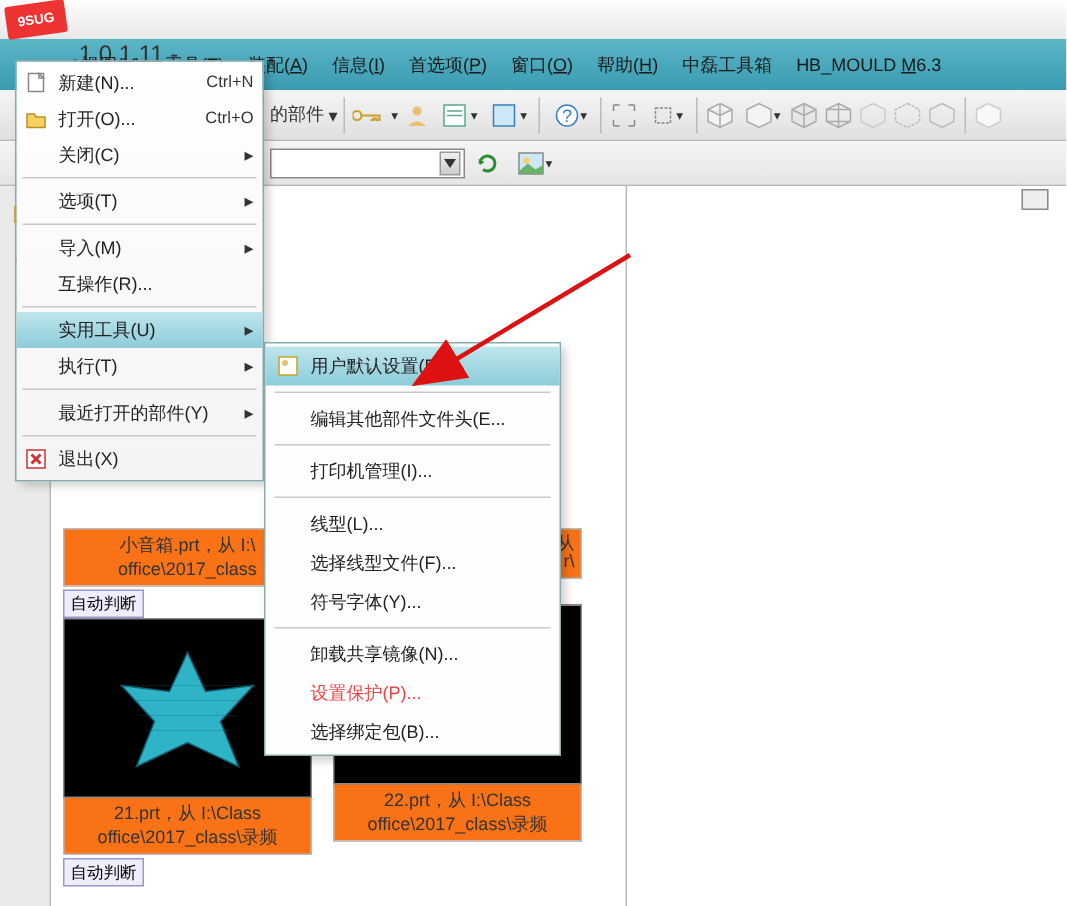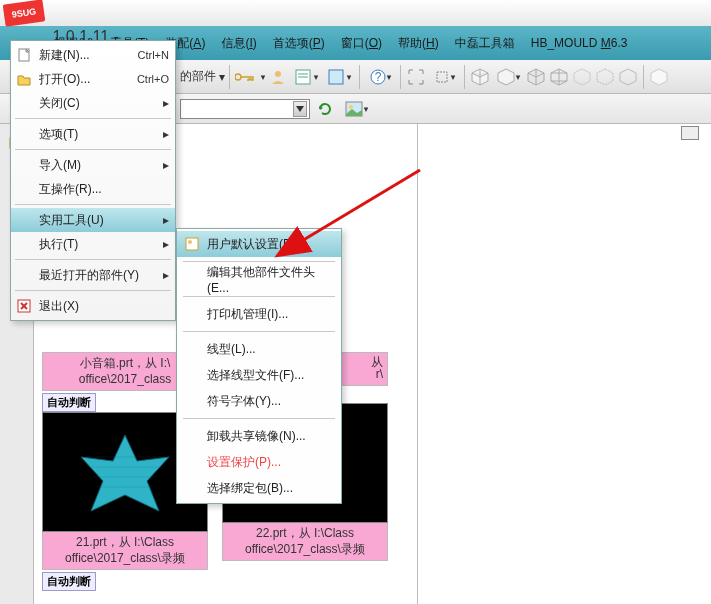--- a/index.html
+++ b/index.html
@@ -16,35 +16,35 @@
   .tbtn svg { display:block; }
   .subtoolbar { background: linear-gradient(#f5f5f5,#e5e5e5); height: 30px; border-bottom: 1px solid #b8b8b8; display: flex; align-items: center; padding-left: 180px; gap: 4px; }
   .combo { width: 130px; height: 20px; border: 1px solid #888; background: #fff; display:flex; align-items:center; justify-content:flex-end; padding-right:2px; }
   .combo .arr { width: 14px; height: 16px; background: linear-gradient(#eee,#ccc); border:1px solid #999; display:flex; align-items:center; justify-content:center; }
   .content { display:flex; height: calc(604px - 26px - 22px - 34px - 30px); position: relative; }
   .leftbar { width: 34px; background: #eaeaea; border-right:1px solid #bbb; display:flex; flex-direction:column; align-items:center; padding-top:8px; gap:12px; }
   .leftbar .ic { width:22px; height:22px; display:flex; align-items:center; justify-content:center; }
   .gallery { flex:1; padding: 120px 8px 8px 8px; display:flex; flex-wrap:wrap; gap:14px; align-content:flex-start; }
   .card { width: 166px; }
   .card .thumb { width:166px; height:120px; background:#000; border:1px solid #888; display:flex; align-items:center; justify-content:center; }
-  .card .cap { background:#f9a8d4; border:1px solid #bbb; border-top:none; text-align:center; font-size:11px; color:#333; padding:3px 2px; line-height:1.3; }
-  .card .tag { background:#eef; border:1px solid #99c; font-size:11px; padding:1px 4px; margin-top:2px; display:inline-block;font-weight:bold; }
+  .card .cap { background:#f97316; border:1px solid #bbb; border-top:none; text-align:center; font-size:11px; color:#333; padding:3px 2px; line-height:1.3; }
+  .card .tag { background:#eef; border:1px solid #99c; font-size:11px; padding:1px 4px; margin-top:2px; display:inline-block; }
   .right-pane { width: 294px; border-left: 1px solid #bbb; background:#fff; position:relative; }
   .right-pane .tab { position:absolute; top:2px; right:12px; width:18px; height:14px; border:1px solid #888; background:#eee; }
   
   .dropdown { position:absolute; top: 40px; left: 10px; width: 166px; background: linear-gradient(#fff,#f4f4f4); border:1px solid #8aa; box-shadow: 3px 3px 6px rgba(0,0,0,.2); z-index: 20; padding: 2px 0; }
   .dropdown .row { display:flex; align-items:center; height:24px; padding: 0 6px 0 4px; gap:6px; }
   .dropdown .row.hover { background: linear-gradient(#bfe6ec,#8cccd9); }
   .dropdown .label { flex:1; color:#222; }
   .dropdown .sc { color:#333; font-size:11px; }
   .dropdown .arw { width:8px; text-align:right; color:#333; }
   .dropdown .div { height:1px; background:#c8c8c8; margin:3px 4px; }
   .dropdown .ic { width:18px; height:18px; display:flex; align-items:center; justify-content:center; }
   
-  .submenu { position:absolute; top: 228px; left: 176px; width: 166px; background:#fefefe; border:1px solid #8aa; box-shadow: 3px 3px 6px rgba(0,0,0,.2); z-index: 21; padding:2px 0; }
+  .submenu { position:absolute; top: 228px; left: 176px; width: 198px; background:#fefefe; border:1px solid #8aa; box-shadow: 3px 3px 6px rgba(0,0,0,.2); z-index: 21; padding:2px 0; }
   .submenu .row { display:flex; align-items:center; height:26px; padding: 0 10px 0 6px; gap:6px; }
   .submenu .row.hover { background: linear-gradient(#bfe6ec,#8cccd9); }
   .submenu .label { flex:1; color:#222; }
   .submenu .label.dim { color:#ef4444; }
   .submenu .div { height:1px; background:#c8c8c8; margin:4px 6px; }
   .submenu .ic { width:18px; height:18px; display:flex; align-items:center; justify-content:center; }
   
   .arrowline { position:absolute; z-index:50; pointer-events:none; }
   
   .star { width:110px; height:90px; }

